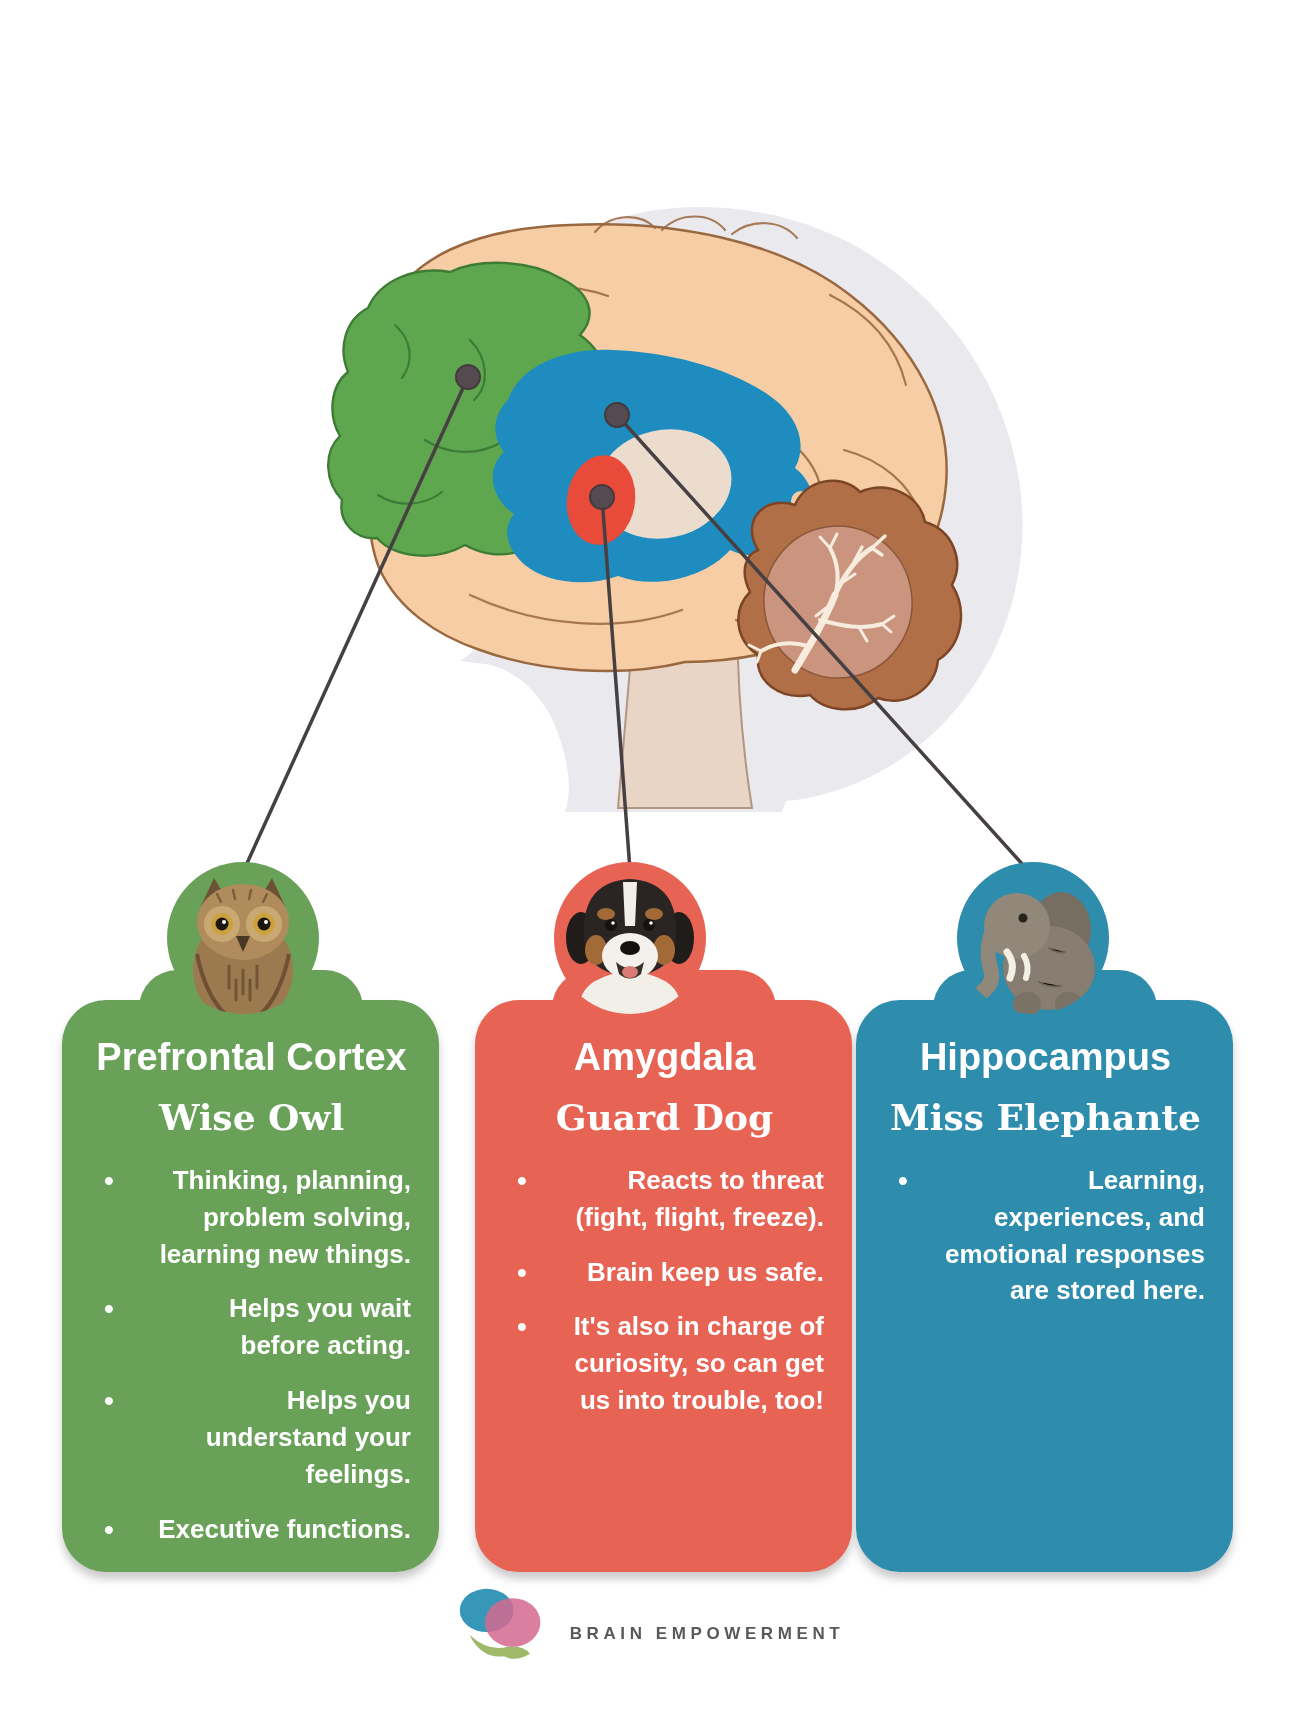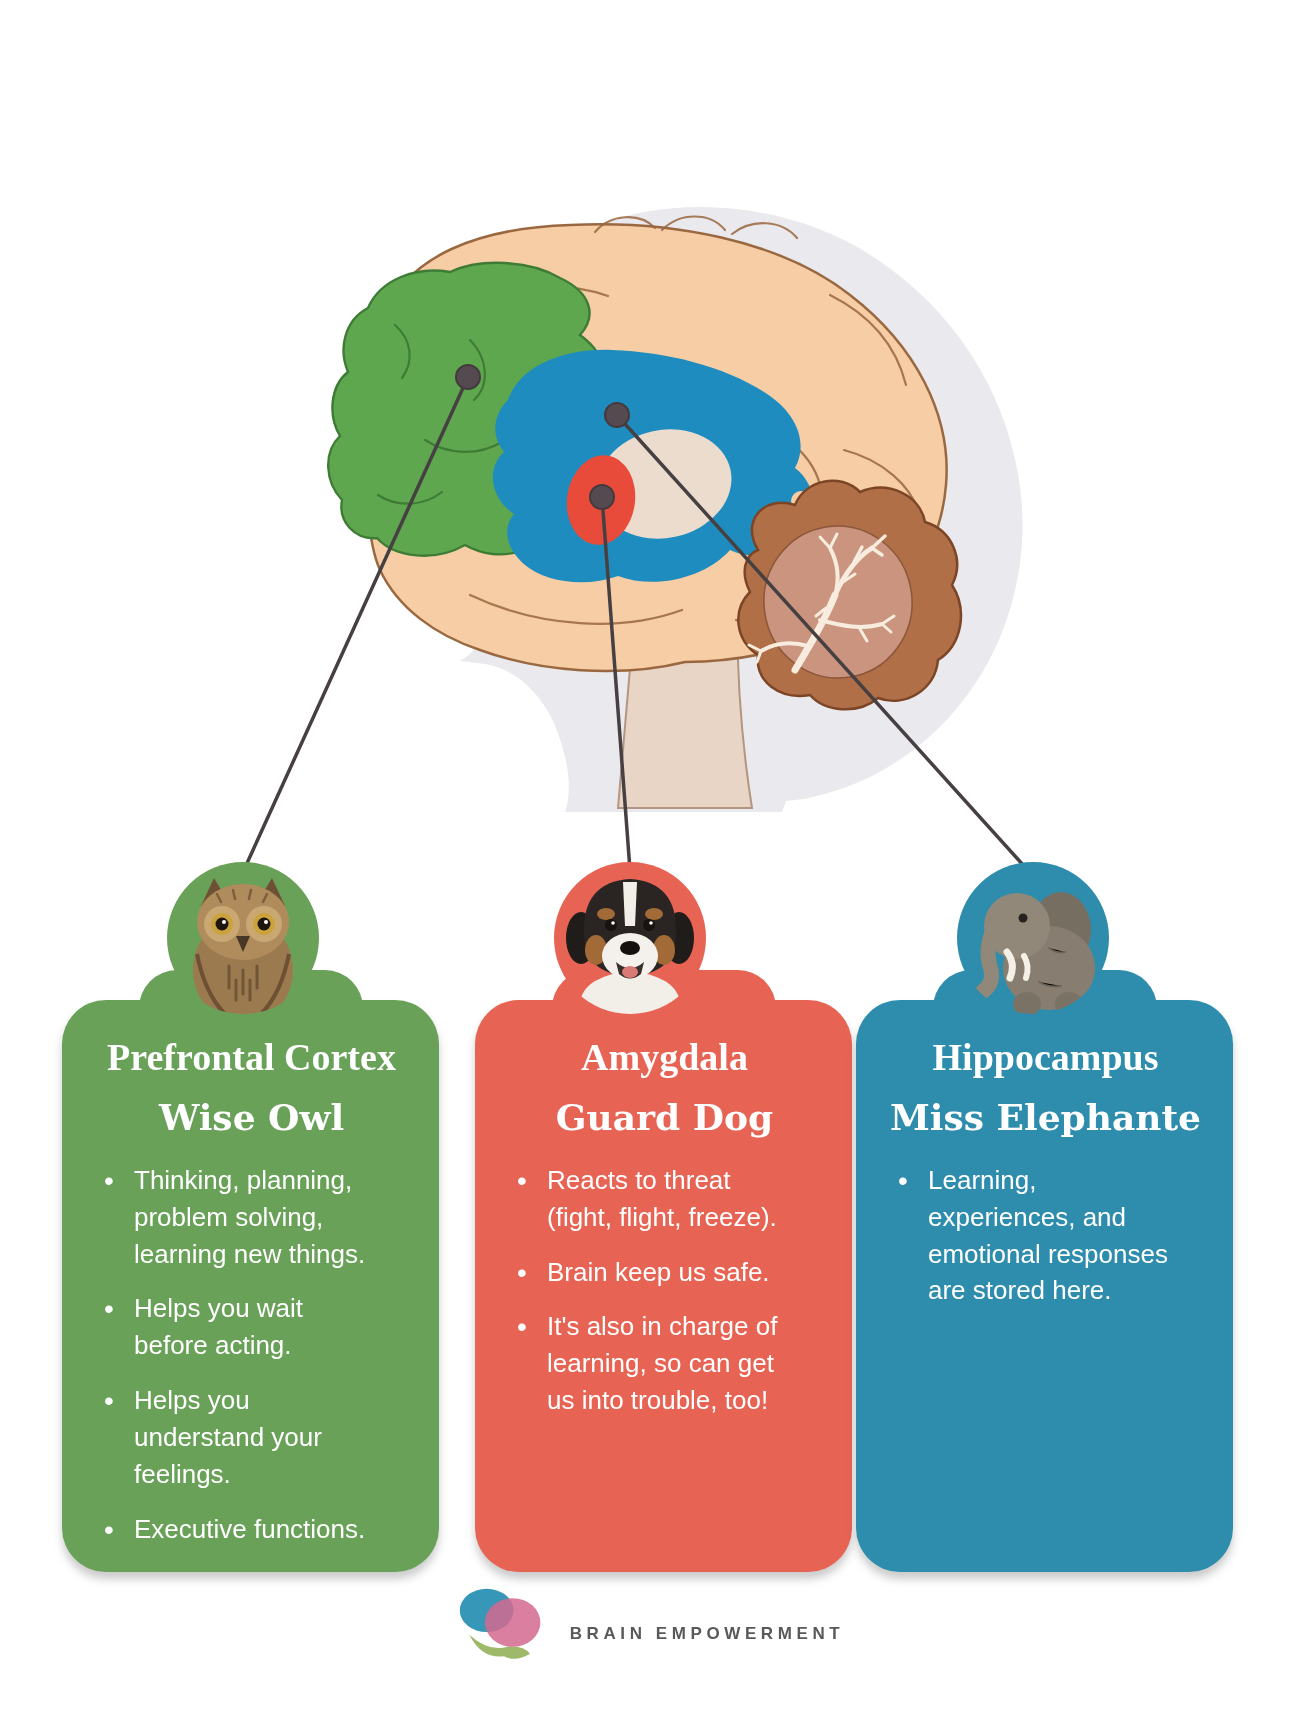--- a/index.html
+++ b/index.html
@@ -58,36 +58,37 @@
   .card .tab{
     position:absolute;top:-30px;left:50%;transform:translateX(-50%);
     width:224px;height:70px;border-radius:38px 38px 0 0;background:inherit;
   }
   .card-green{left:62px;background:var(--card-green)}
   .card-red{left:475px;background:var(--card-red)}
   .card-blue{left:856px;background:var(--card-blue)}
   .card h2{
     position:relative;
     text-align:center;font-size:38px;font-weight:bold;line-height:1.15;
-    font-family:Liberation Serif, serif;
+    font-family:Liberation Sans, sans-serif;
   }
   .card h3{
     position:relative;
     text-align:center;font-size:36px;font-weight:bold;margin-top:16px;
     font-family:"DejaVu Serif",serif;
   }
   .bullets{
     position:relative;
     list-style:none;margin-top:24px;padding-left:2px;
   }
   .bullets li{
     position:relative;
     padding-left:40px;margin-bottom:18px;
-    font-size:26px;font-weight:normal;line-height:1.42;
+    font-size:26px;font-weight:bold;line-height:1.42;
     white-space:pre-line;
+    text-align:right;
   }
   .bullets li::before{
     content:"•";
     position:absolute;left:10px;top:-1px;
     font-size:28px;
   }
 
   
   .footer{
     position:absolute;left:0;top:1582px;width:100%;
@@ -295,21 +296,21 @@
   <div class="card card-red">
     <div class="tab"></div>
     <h2>Amygdala</h2>
     <h3>Guard Dog</h3>
     <ul class="bullets">
 
     <li><span>Reacts to threat
 (fight, flight, freeze).</span></li>
         <li><span>Brain keep us safe.</span></li>
         <li><span>It's also in charge of
-learning, so can get
+curiosity, so can get
 us into trouble, too!</span></li>
       </ul>
   </div>
 
   <div class="card card-blue">
     <div class="tab"></div>
     <h2>Hippocampus</h2>
     <h3>Miss Elephante</h3>
     <ul class="bullets">
 

